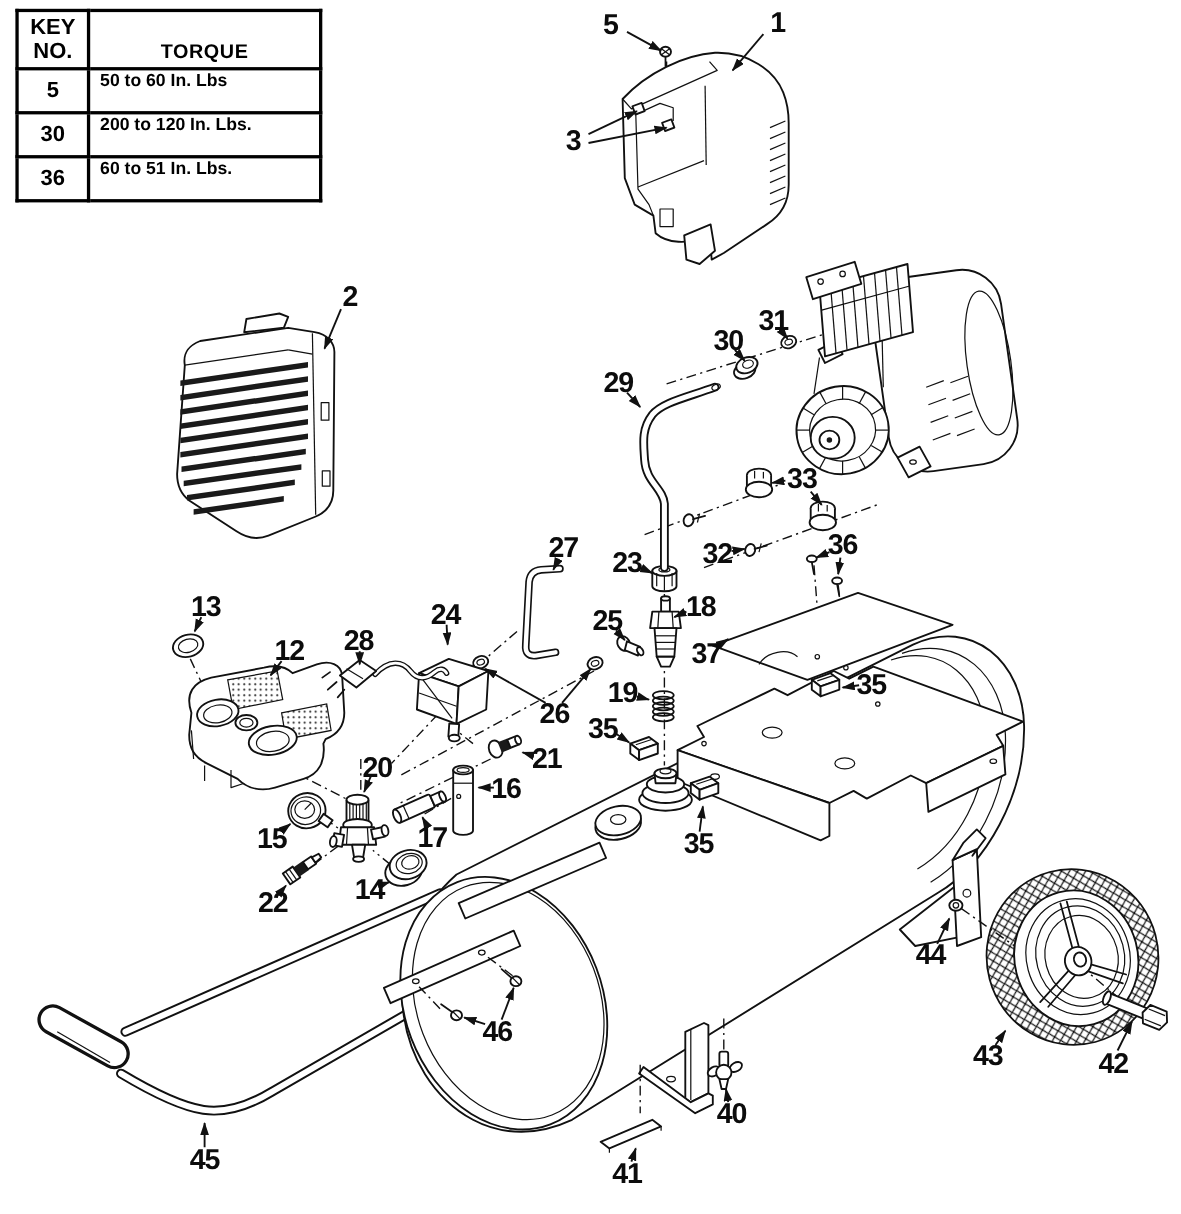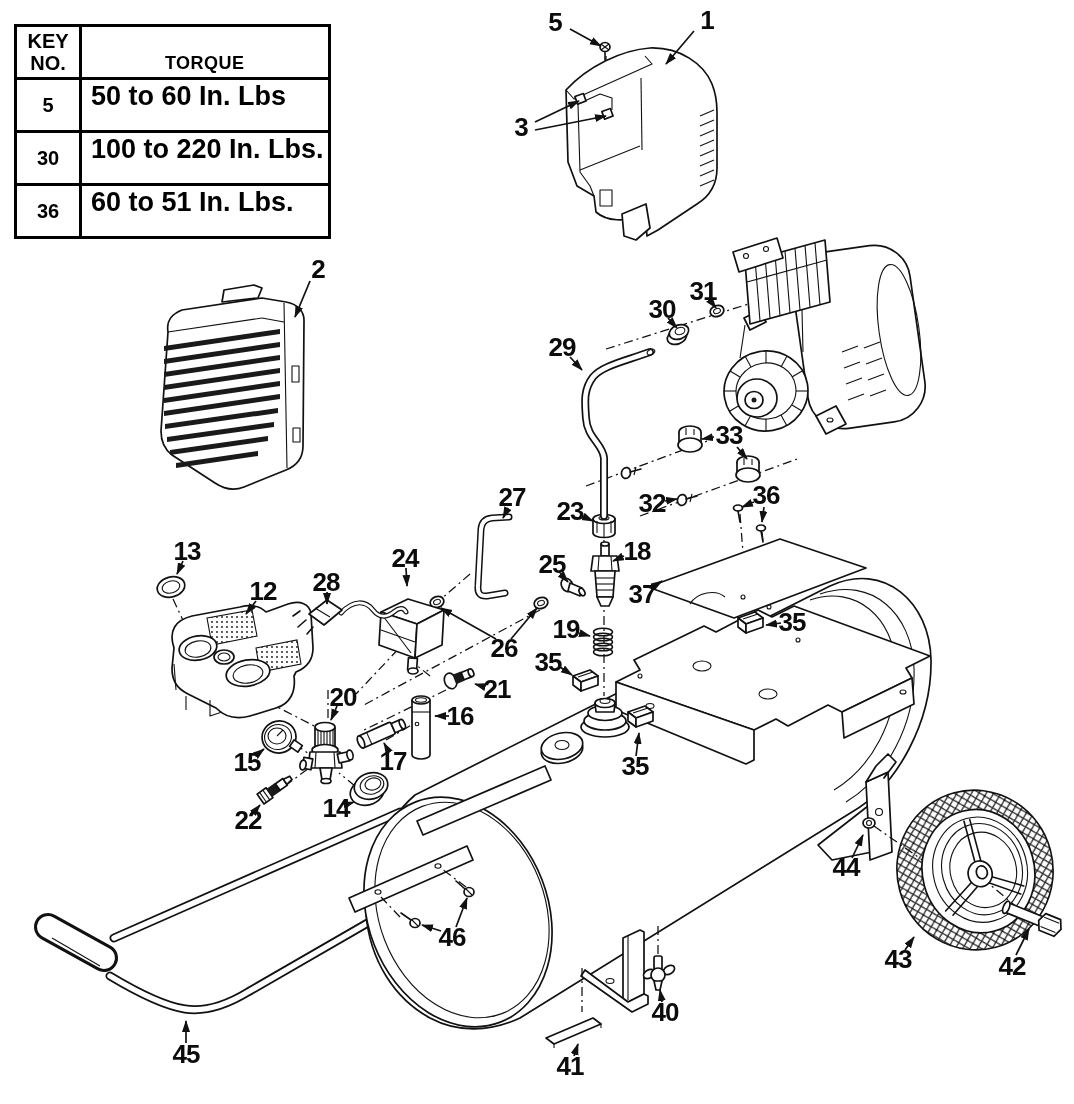--- a/index.html
+++ b/index.html
@@ -1,27 +1,27 @@
 <!DOCTYPE html>
 <html><head>
 <meta charset="utf-8">
 <style>
   html,body{margin:0;padding:0;background:#fff;}
   #stage{position:relative;width:1074px;height:1104px;background:#fff;overflow:hidden;
          font-family:"Liberation Sans",sans-serif;}
   #stage svg{position:absolute;left:0;top:0;}
   
-  .torque-table{position:absolute;left:14px;top:24px;border-collapse:collapse;color:#000;
+  .torque-table{position:absolute;left:14px;top:8px;border-collapse:collapse;color:#000;
                 font-weight:bold;z-index:5;background:#fff;}
   .torque-table th,.torque-table td{border:3px solid #000;}
   .torque-table th.key-h{width:58px;font-size:20px;line-height:1.1;text-align:center;padding:3px 2px;}
   .torque-table th.torque-h{width:200px;font-size:18px;text-align:center;vertical-align:bottom;
                             padding:2px 4px 3px 4px;letter-spacing:.5px;}
   .torque-table td.key{width:58px;text-align:center;font-size:20px;height:26px;}
-  .torque-table td.torque{font-size:27px;padding:1px 4px 18px 9px;white-space:nowrap;}
+  .torque-table td.torque{font-size:16px;padding:1px 4px 18px 9px;white-space:nowrap;}
   
   .ln{stroke:#111;stroke-width:1.6;fill:none;stroke-linejoin:round;stroke-linecap:round;}
   .ln-thin{stroke:#111;stroke-width:1.1;fill:none;stroke-linejoin:round;}
   .fillw{fill:#fff;stroke:#111;stroke-width:1.7;stroke-linejoin:round;}
   .filld{fill:#1a1a1a;stroke:none;}
   .dash{stroke:#111;stroke-width:1.25;fill:none;stroke-dasharray:9 4 2 4;}
   .tube-o{stroke:#111;fill:none;stroke-linecap:round;stroke-linejoin:round;}
   .tube-i{stroke:#fff;fill:none;stroke-linecap:round;stroke-linejoin:round;}
   .leader{stroke:#111;stroke-width:1.7;fill:none;}
   .callout{font:bold 26px "Liberation Sans",sans-serif;fill:#0c0c0c;letter-spacing:-1px;
@@ -42,21 +42,21 @@
         <th class="torque-h">TORQUE</th>
       </tr>
     </thead>
     <tbody>
         <tr>
           <td class="key">5</td>
           <td class="torque">50 to 60 In. Lbs</td>
         </tr>
         <tr>
           <td class="key">30</td>
-          <td class="torque">100 to 220 In. Lbs.</td>
+          <td class="torque">200 to 120 In. Lbs.</td>
         </tr>
         <tr>
           <td class="key">36</td>
           <td class="torque">60 to 51 In. Lbs.</td>
         </tr>
       </tbody>
   </table>
 
   <svg width="1074" height="1104" viewBox="0 0 1074 1104">
     <defs>

